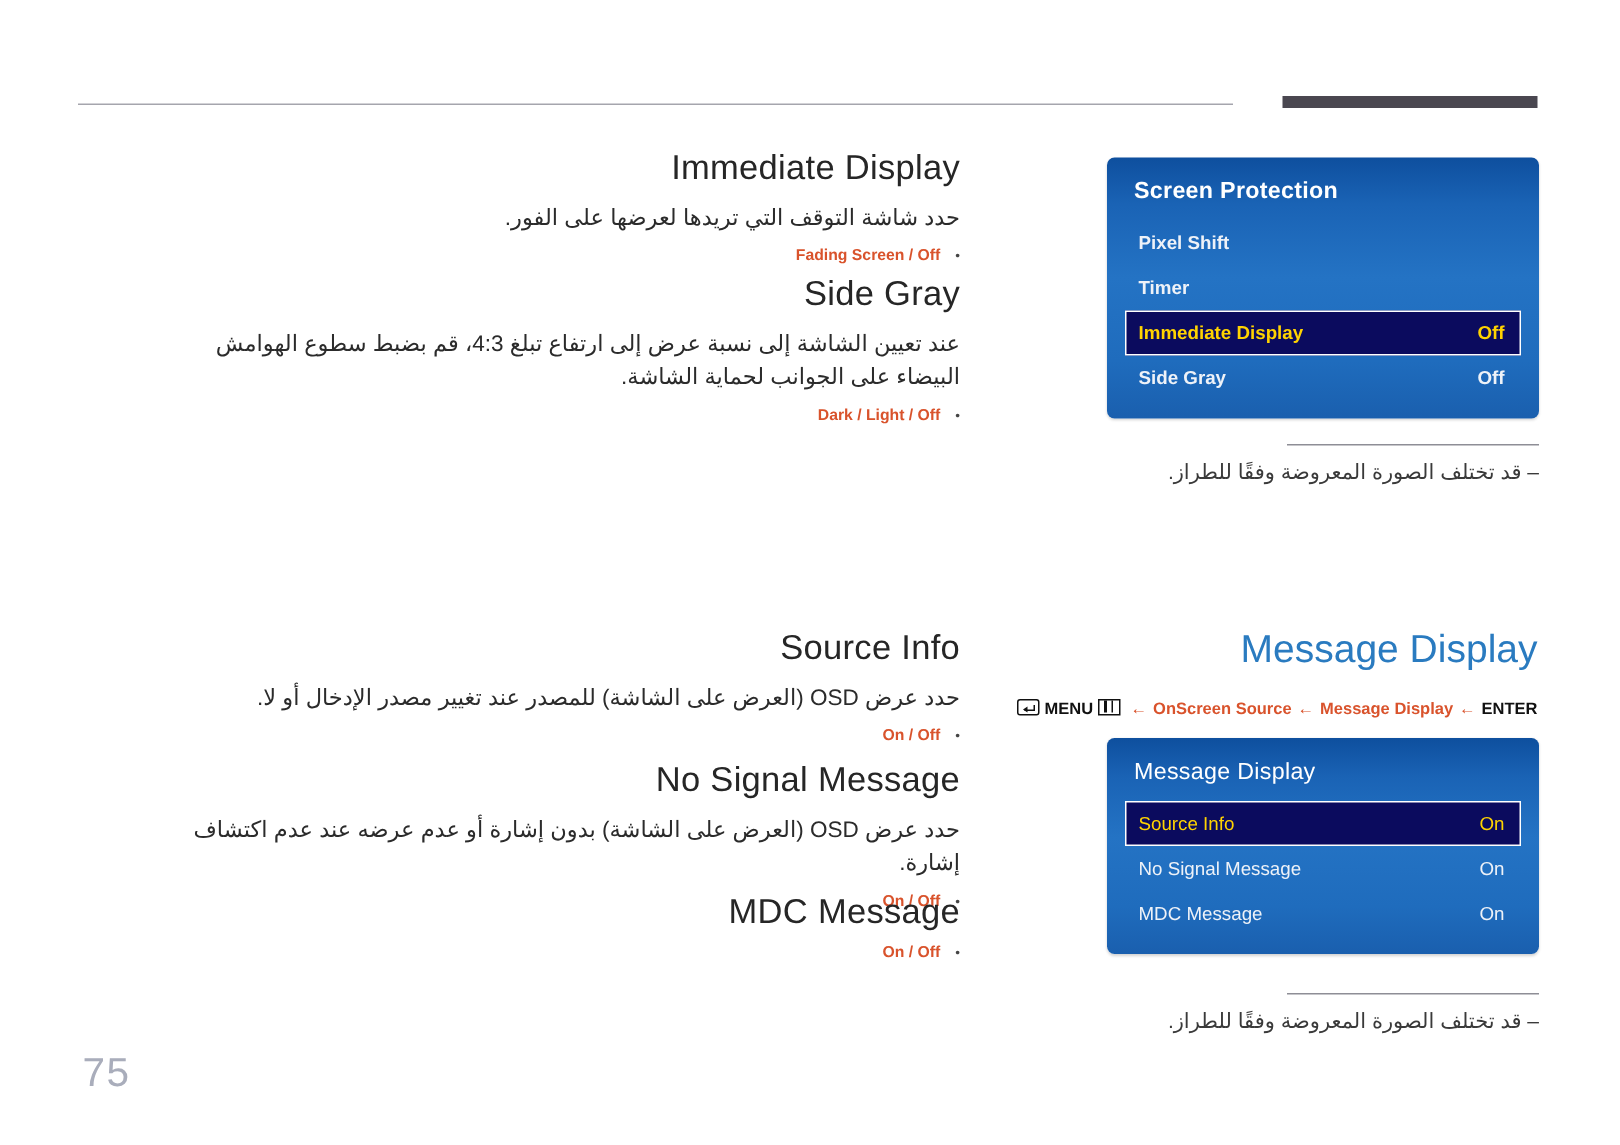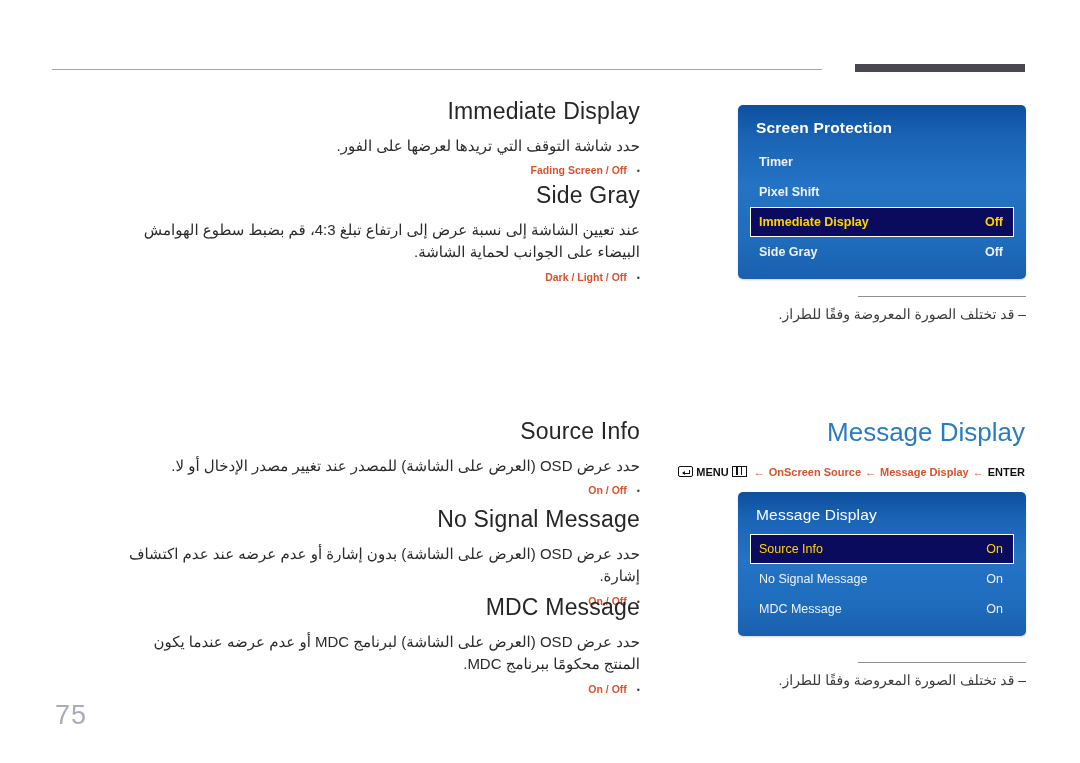--- a/index.html
+++ b/index.html
@@ -258,40 +258,39 @@
   <div class="blk" id="blk-nosignal">
     <div class="sec-title">No Signal Message</div>
     <div class="desc-ar">حدد عرض OSD (العرض على الشاشة) بدون إشارة أو عدم عرضه عند عدم اكتشاف إشارة.</div>
     <div class="opts-row">
       <span class="bullet">•</span><span class="opt-strong">On / Off</span>
     </div>
   </div>
 
   <div class="blk" id="blk-mdc">
     <div class="sec-title">MDC Message</div>
-    <div class="desc-ar">حدد عرض OSD (العرض على الشاشة) لبرنامج MDC أو عدم عرضه عندما يكون المنتج محكومًا ببرنامج MDC.</div>
     <div class="opts-row">
       <span class="bullet">•</span><span class="opt-strong">On / Off</span>
     </div>
   </div>
 
   <div class="right-title">Message Display</div>
 
   <div class="breadcrumb">
     <span class="bc-plain">MENU</span><span class="icon-menu"></span><span class="bc-arrow">←</span><span class="bc-accent">OnScreen Source</span><span class="bc-arrow">←</span><span class="bc-accent">Message Display</span><span class="bc-arrow">←</span><span class="bc-plain">ENTER</span><span class="icon-enter"></span>
   </div>
 
   <div class="osd" id="osd-screen-protection">
     <div class="osd-head">Screen Protection</div>
     <div class="osd-row">
+      <span class="lbl">Pixel Shift</span>
+      <span class="val"></span>
+    </div>
+    <div class="osd-row">
       <span class="lbl">Timer</span>
-      <span class="val"></span>
-    </div>
-    <div class="osd-row">
-      <span class="lbl">Pixel Shift</span>
       <span class="val"></span>
     </div>
     <div class="osd-row sel">
       <span class="lbl">Immediate Display</span>
       <span class="val">Off</span>
     </div>
     <div class="osd-row">
       <span class="lbl">Side Gray</span>
       <span class="val">Off</span>
     </div>

